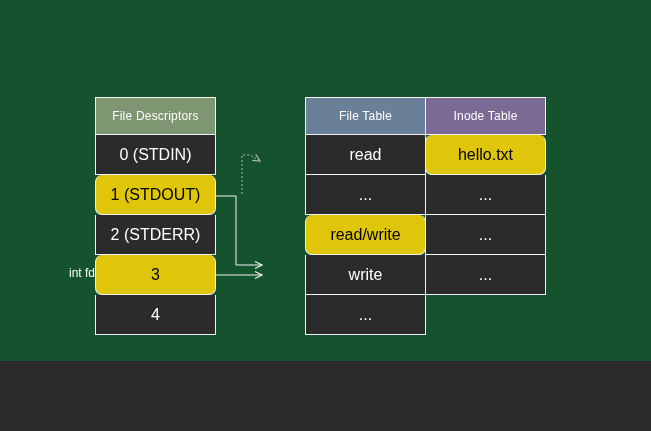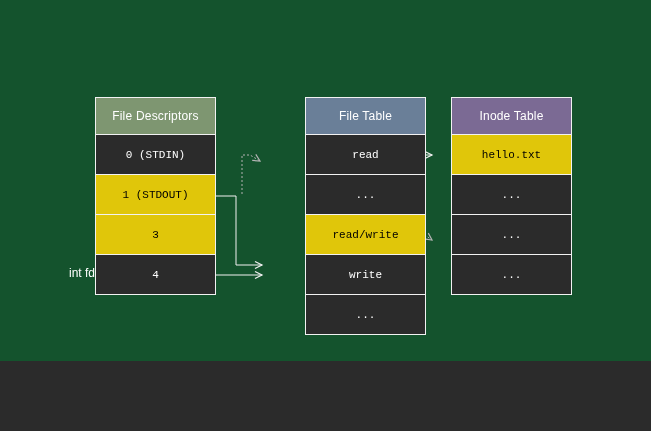--- a/index.html
+++ b/index.html
@@ -43,30 +43,30 @@
   .cell {
     box-sizing: border-box;
     height: 40px;
     border: 1px solid #f2f2f2;
     border-top: none;
     display: flex;
     align-items: center;
     justify-content: center;
     background: #2b2b2b;
     color: #ffffff;
-    font-size: 11px;
-    font-family: Liberation Mono, monospace;
+    font-size: 16px;
   }
   .cell.hl {
     background: #e0c60a;
     color: #000000;
+    border-radius: 7px;
   }
   #table-0 { left: 95px; }
   #table-1 { left: 265px; margin-left: 40px; }
-  #table-2 { left: 435px; padding-left: 16px; }
+  #table-2 { left: 425px; }
   .fd-label {
     position: absolute;
     left: 56px;
     top: 266px;
     width: 52px;
     text-align: center;
     color: #ffffff;
     font-size: 12px;
     line-height: 14px;
   }
@@ -90,20 +90,21 @@
     <path d="M386 273 H406 V155 H432" class="edge solid" marker-end="url(#arrow-solid)"></path>
     <path d="M242 194 V155 H250 L260 161" class="edge dashed" marker-end="url(#arrow-dashed)"></path>
     <path d="M386 156 H395 V233 H422 L432 240" class="edge dashed" marker-end="url(#arrow-dashed)"></path>
   </svg>
 
   <div class="dtable" id="table-0">
     <div class="t-header" style="background: rgb(126, 150, 113);">File Descriptors</div>
     <div class="t-rows">
         <div class="cell">0 (STDIN)</div>
         <div class="cell hl">1 (STDOUT)</div>
+        <div class="cell">2 (STDERR)</div>
         <div class="cell hl">3</div>
         <div class="cell">4</div>
       </div>
   </div>
 
   <div class="dtable" id="table-1">
     <div class="t-header" style="background: rgb(106, 127, 152);">File Table</div>
     <div class="t-rows">
         <div class="cell">read</div>
         <div class="cell">...</div>

